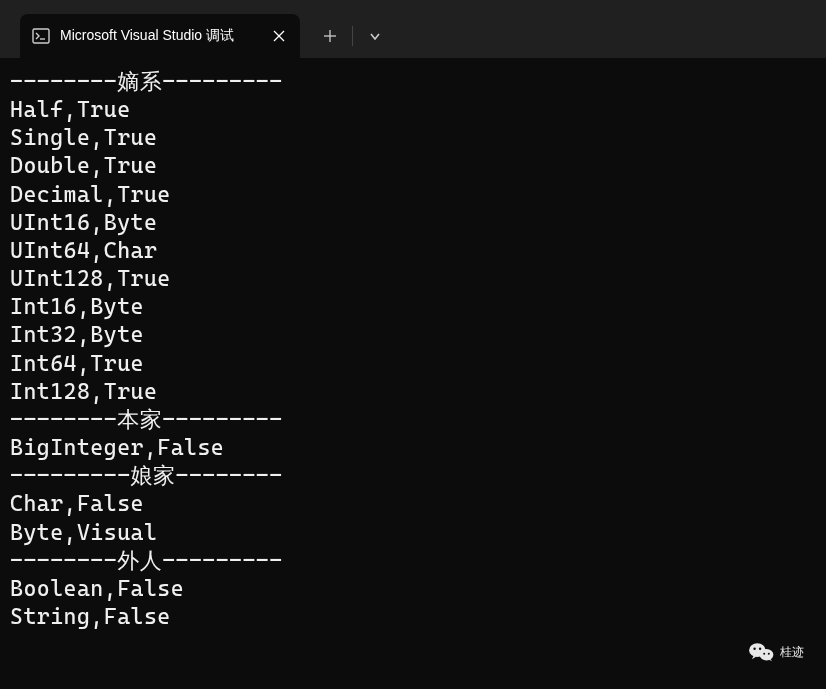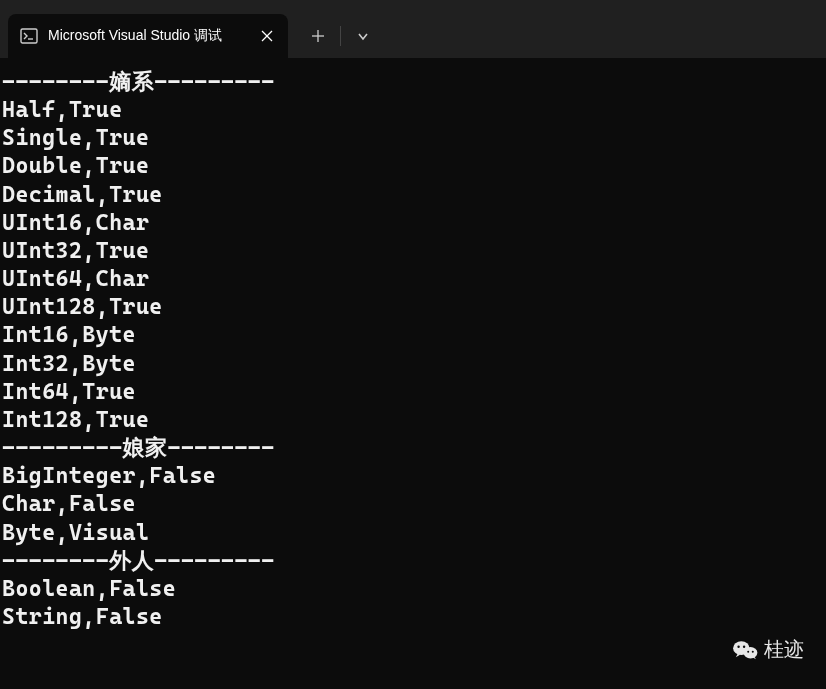--- a/index.html
+++ b/index.html
@@ -13,21 +13,21 @@
       background: #0c0c0c;
       font-family: "Segoe UI", sans-serif;
       overflow: hidden;
       position: relative;
     }
     .titlebar {
       height: 58px;
       background: #202020;
       display: flex;
       align-items: flex-end;
-      padding-left: 8px;
+      padding-left: 20px;
     }
     .tab {
       display: flex;
       align-items: center;
       background: #0c0c0c;
       border-radius: 8px 8px 0 0;
       padding: 0 12px;
       height: 44px;
       min-width: 280px;
       max-width: 340px;
@@ -73,40 +73,39 @@
       justify-content: center;
       color: #ccc;
       cursor: pointer;
     }
     .divider {
       width: 1px;
       height: 20px;
       background: #444;
     }
     .terminal {
-      padding: 10px 10px 0 2px;
+      padding: 10px 10px 0 10px;
       font-family: "Cascadia Mono", "Consolas", monospace;
       font-size: 22px;
       line-height: 1.28;
       color: #f0f0f0;
       letter-spacing: 0.5px;
-      font-weight: bold;
     }
     .terminal-line {
       white-space: pre;
     }
     .watermark {
       position: absolute;
       bottom: 26px;
       right: 22px;
       display: flex;
       align-items: center;
       gap: 6px;
       color: #e8e8e8;
-      font-size: 20px;
+      font-size: 12px;
     }
     .wechat-icon {
       width: 26px;
       height: 22px;
       position: relative;
     }
   </style>
 </head>
 <body>
 
@@ -142,30 +141,30 @@
     </div>
   </div>
 </div>
 
 <div class="terminal" id="terminal-output">
     <div class="terminal-line">--------嫡系---------</div>
     <div class="terminal-line">Half,True</div>
     <div class="terminal-line">Single,True</div>
     <div class="terminal-line">Double,True</div>
     <div class="terminal-line">Decimal,True</div>
-    <div class="terminal-line">UInt16,Char</div>
-    <div class="terminal-line">UInt32,True</div>
+    <div class="terminal-line">UInt16,Byte</div>
     <div class="terminal-line">UInt64,Char</div>
     <div class="terminal-line">UInt128,True</div>
     <div class="terminal-line">Int16,Byte</div>
     <div class="terminal-line">Int32,Byte</div>
     <div class="terminal-line">Int64,True</div>
     <div class="terminal-line">Int128,True</div>
+    <div class="terminal-line">--------本家---------</div>
+    <div class="terminal-line">BigInteger,False</div>
     <div class="terminal-line">---------娘家--------</div>
-    <div class="terminal-line">BigInteger,False</div>
     <div class="terminal-line">Char,False</div>
     <div class="terminal-line">Byte,Visual</div>
     <div class="terminal-line">--------外人---------</div>
     <div class="terminal-line">Boolean,False</div>
     <div class="terminal-line">String,False</div>
   </div>
 
 <div class="watermark">
   <span class="wechat-icon">
     <svg viewBox="0 0 28 24" width="26" height="22">

